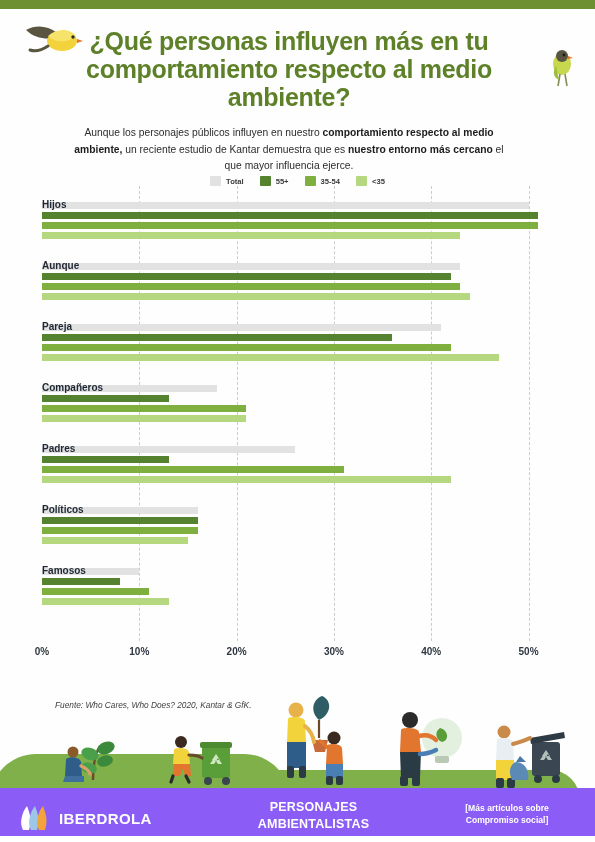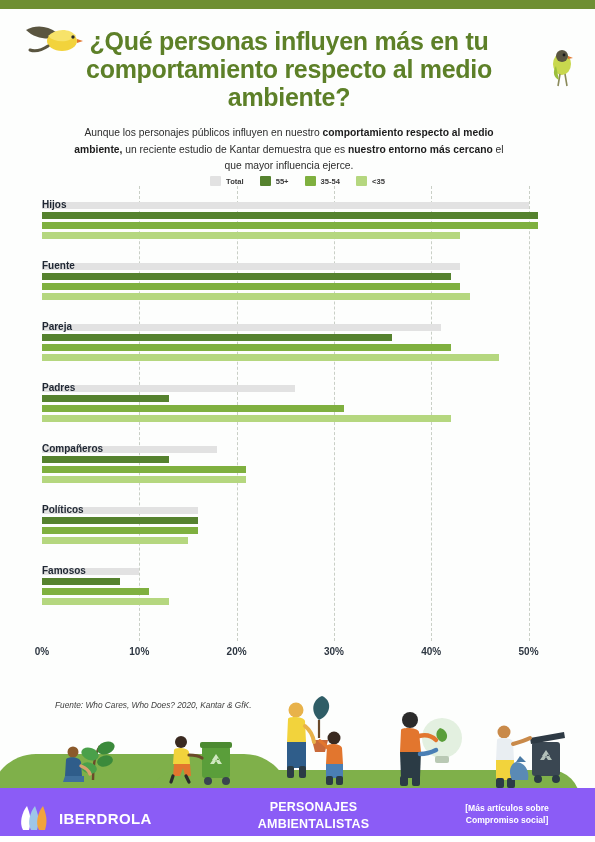--- a/index.html
+++ b/index.html
@@ -172,21 +172,21 @@
               </div>
               <div class="barrow">
                 <div class="bar" title="Hijos — 35-54: 51%" style="width: 496.269px; background: rgb(127, 176, 63);"></div>
               </div>
               <div class="barrow">
                 <div class="bar" title="Hijos — &lt;35: 43%" style="width: 418.423px; background: rgb(181, 215, 127);"></div>
               </div>
             </div>
           </div>
           <div class="group">
-            <div class="group-label">Fuente</div>
+            <div class="group-label">Aunque</div>
             <div class="bars">
               <div class="barrow">
                 <div class="bar" title="Amigos — Total: 43%" style="width: 418.423px; background: rgb(226, 226, 226);"></div>
               </div>
               <div class="barrow">
                 <div class="bar" title="Amigos — 55+: 42%" style="width: 408.692px; background: rgb(85, 130, 46);"></div>
               </div>
               <div class="barrow">
                 <div class="bar" title="Amigos — 35-54: 43%" style="width: 418.423px; background: rgb(127, 176, 63);"></div>
               </div>
@@ -206,50 +206,50 @@
               </div>
               <div class="barrow">
                 <div class="bar" title="Pareja — 35-54: 42%" style="width: 408.692px; background: rgb(127, 176, 63);"></div>
               </div>
               <div class="barrow">
                 <div class="bar" title="Pareja — &lt;35: 47%" style="width: 457.346px; background: rgb(181, 215, 127);"></div>
               </div>
             </div>
           </div>
           <div class="group">
+            <div class="group-label">Compañeros</div>
+            <div class="bars">
+              <div class="barrow">
+                <div class="bar" title="Compañeros — Total: 18%" style="width: 175.154px; background: rgb(226, 226, 226);"></div>
+              </div>
+              <div class="barrow">
+                <div class="bar" title="Compañeros — 55+: 13%" style="width: 126.5px; background: rgb(85, 130, 46);"></div>
+              </div>
+              <div class="barrow">
+                <div class="bar" title="Compañeros — 35-54: 21%" style="width: 204.346px; background: rgb(127, 176, 63);"></div>
+              </div>
+              <div class="barrow">
+                <div class="bar" title="Compañeros — &lt;35: 21%" style="width: 204.346px; background: rgb(181, 215, 127);"></div>
+              </div>
+            </div>
+          </div>
+          <div class="group">
             <div class="group-label">Padres</div>
             <div class="bars">
               <div class="barrow">
                 <div class="bar" title="Padres — Total: 26%" style="width: 253px; background: rgb(226, 226, 226);"></div>
               </div>
               <div class="barrow">
                 <div class="bar" title="Padres — 55+: 13%" style="width: 126.5px; background: rgb(85, 130, 46);"></div>
               </div>
               <div class="barrow">
                 <div class="bar" title="Padres — 35-54: 31%" style="width: 301.654px; background: rgb(127, 176, 63);"></div>
               </div>
               <div class="barrow">
                 <div class="bar" title="Padres — &lt;35: 42%" style="width: 408.692px; background: rgb(181, 215, 127);"></div>
-              </div>
-            </div>
-          </div>
-          <div class="group">
-            <div class="group-label">Compañeros</div>
-            <div class="bars">
-              <div class="barrow">
-                <div class="bar" title="Compañeros — Total: 18%" style="width: 175.154px; background: rgb(226, 226, 226);"></div>
-              </div>
-              <div class="barrow">
-                <div class="bar" title="Compañeros — 55+: 13%" style="width: 126.5px; background: rgb(85, 130, 46);"></div>
-              </div>
-              <div class="barrow">
-                <div class="bar" title="Compañeros — 35-54: 21%" style="width: 204.346px; background: rgb(127, 176, 63);"></div>
-              </div>
-              <div class="barrow">
-                <div class="bar" title="Compañeros — &lt;35: 21%" style="width: 204.346px; background: rgb(181, 215, 127);"></div>
               </div>
             </div>
           </div>
           <div class="group">
             <div class="group-label">Políticos</div>
             <div class="bars">
               <div class="barrow">
                 <div class="bar" title="Políticos — Total: 16%" style="width: 155.692px; background: rgb(226, 226, 226);"></div>
               </div>
               <div class="barrow">

